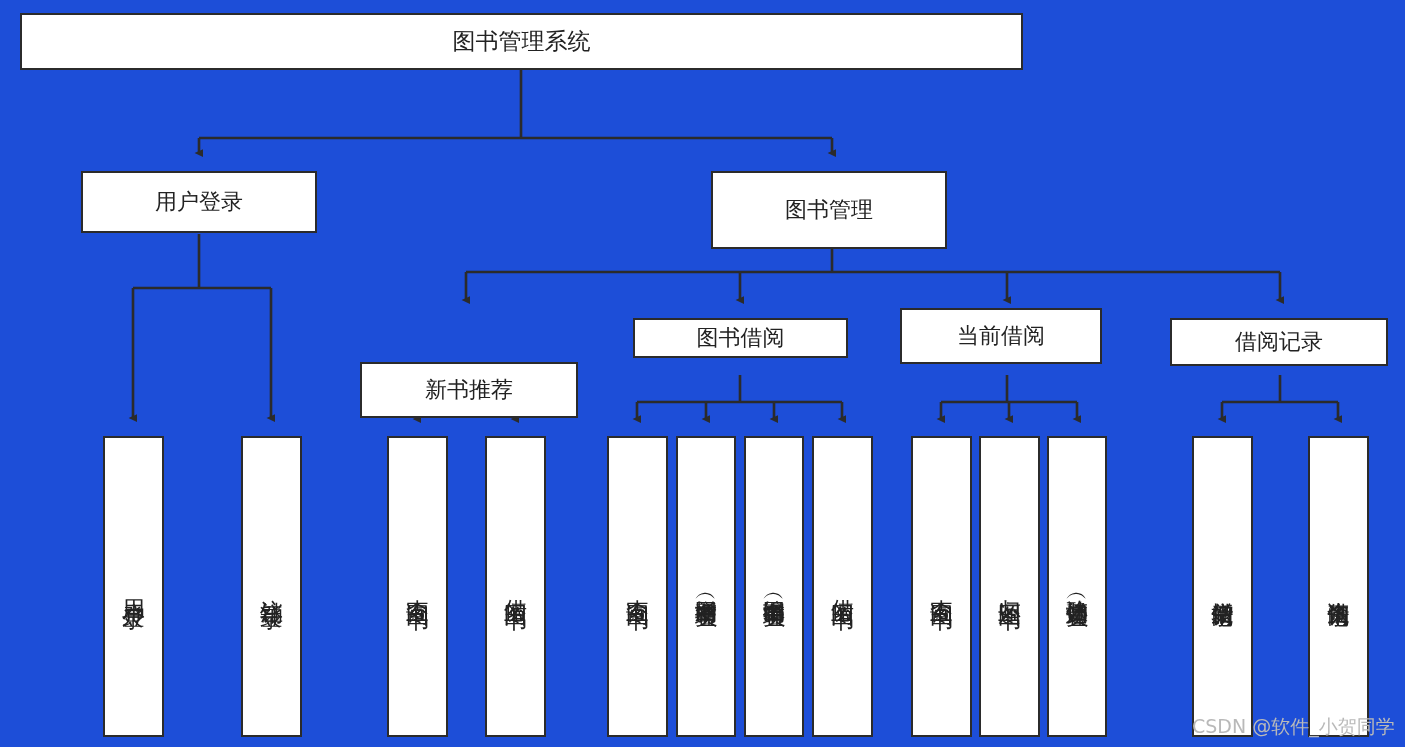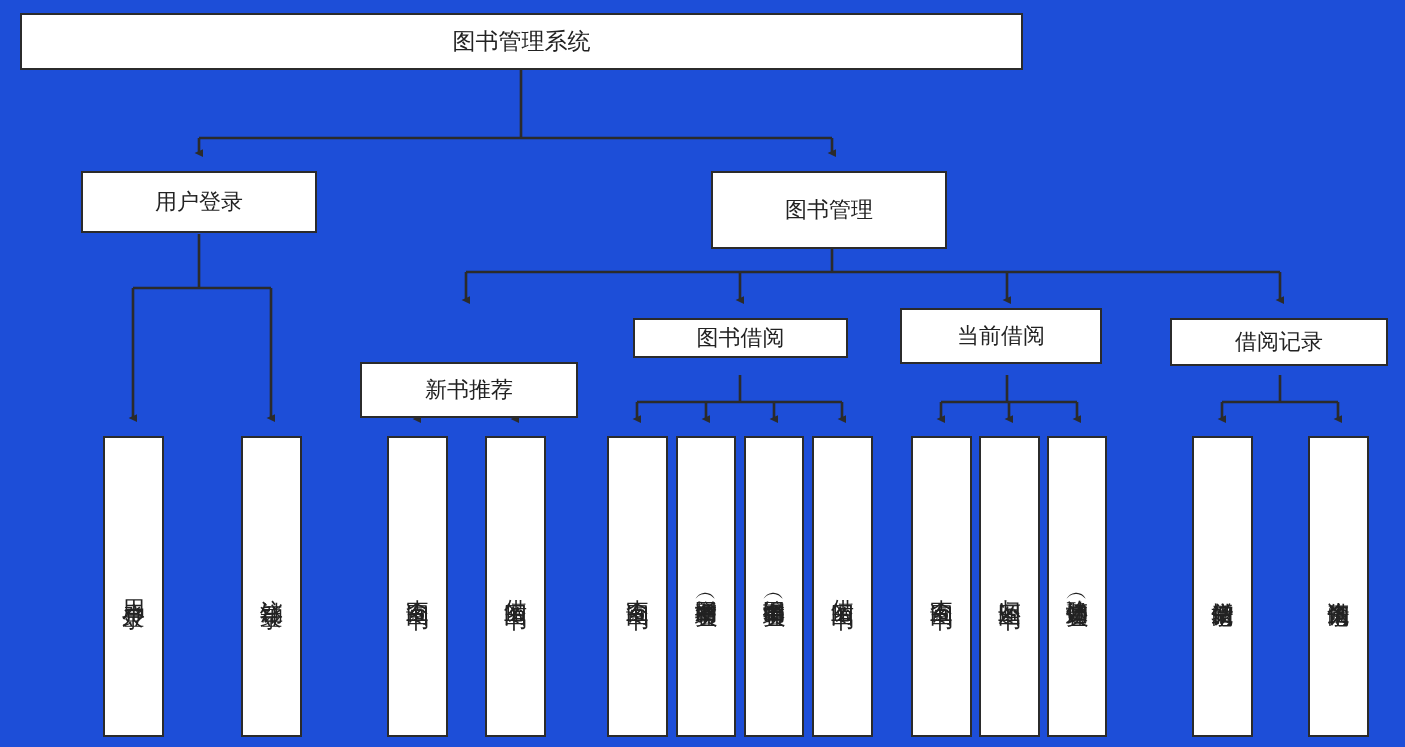--- a/index.html
+++ b/index.html
@@ -191,14 +191,15 @@
     <span class="node-label">确认归还（管理员）</span>
   </div>
 
   <div class="node vert tall" style="left:1192px; top:436px; width:61px; height:301px;">
     <span class="node-label">新增借阅记录</span>
   </div>
   <div class="node vert tall" style="left:1308px; top:436px; width:61px; height:301px;">
     <span class="node-label">查询借阅记录</span>
   </div>
 
+  <div class="watermark" style="left:1192px; top:714px;">CSDN @软件_小贺同学</div>
 
 </div>
 
 </body></html>

